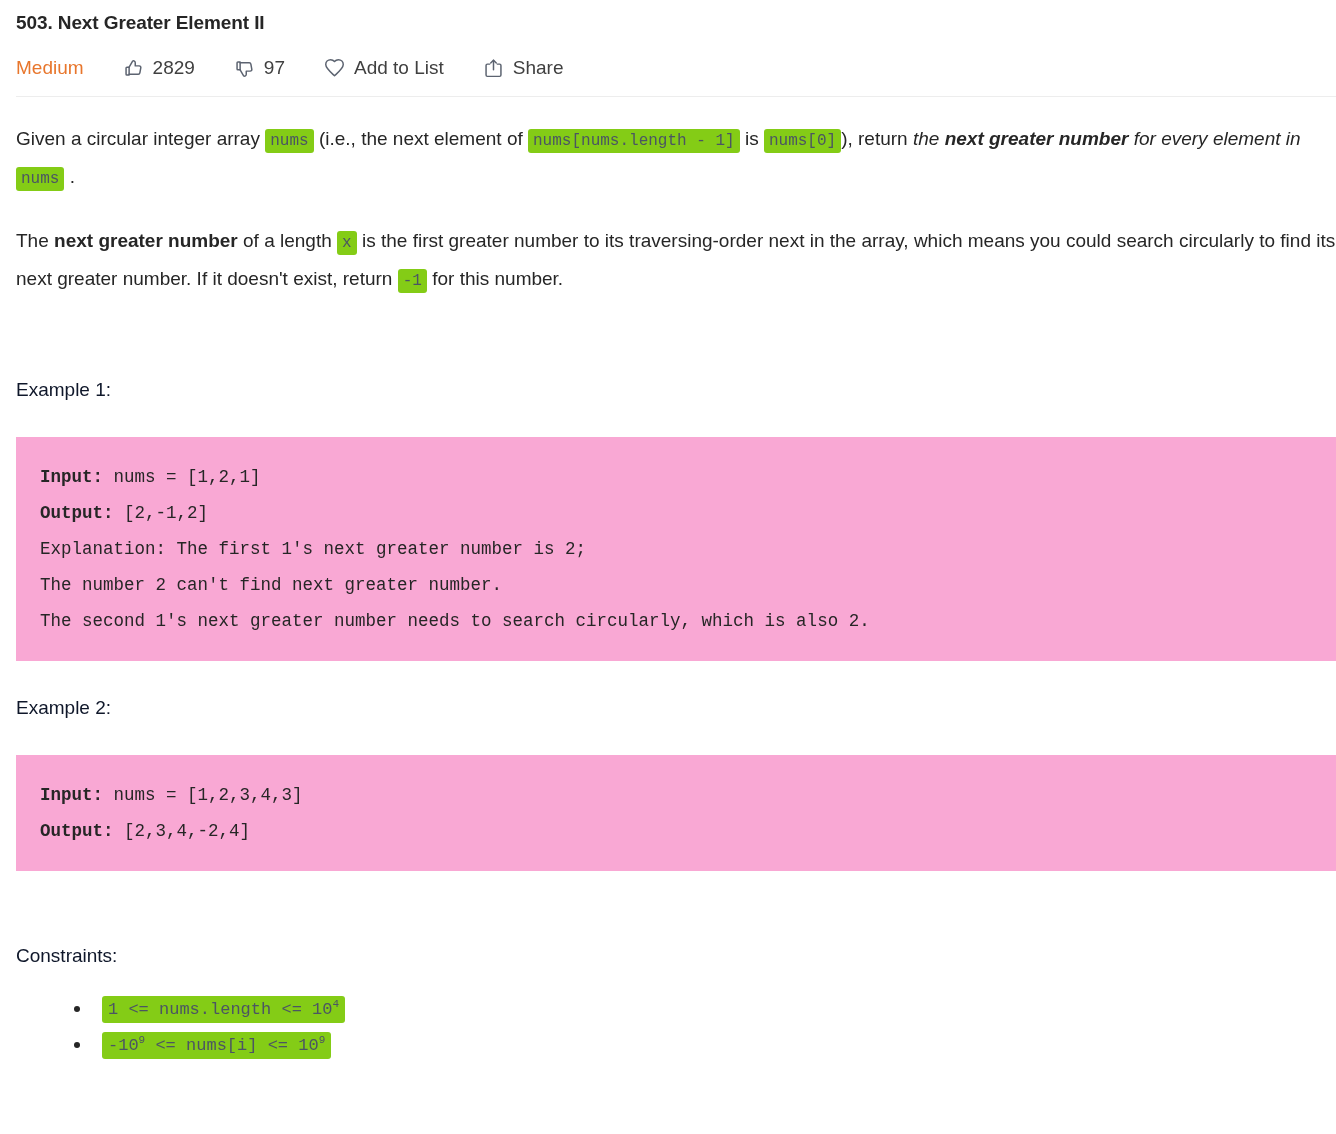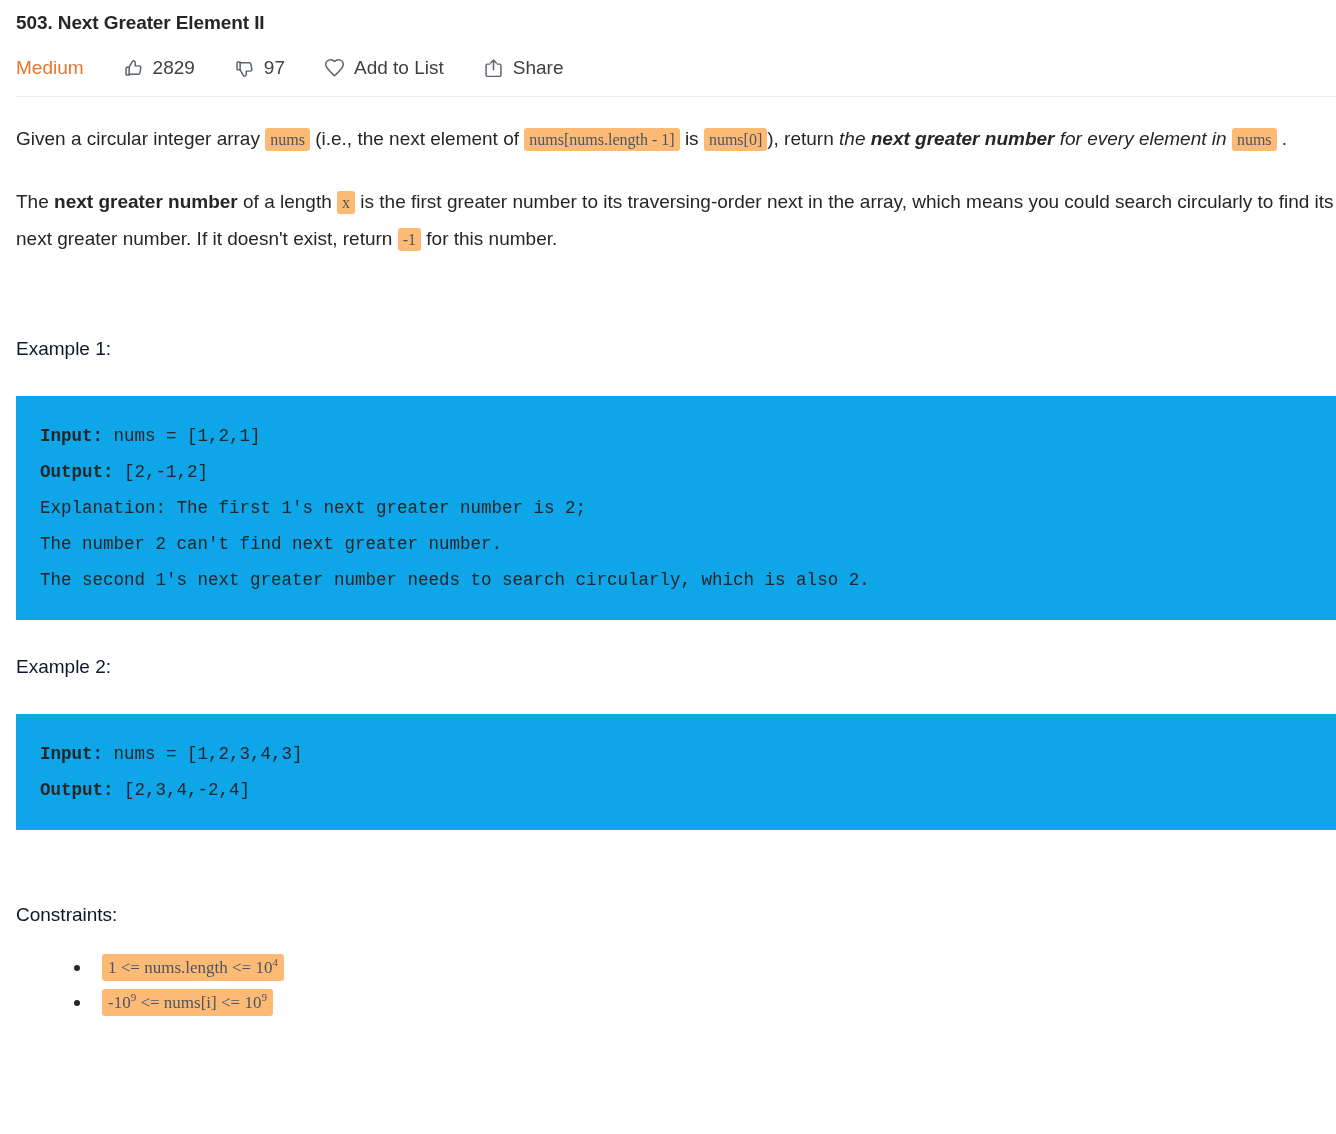--- a/index.html
+++ b/index.html
@@ -77,23 +77,23 @@
 
   .para {
     margin: 0;
     padding: 0;
     max-width: 1320px;
   }
   .para.first { padding-top: 24px; }
   .para.second { padding-top: 26px; }
 
   code.inline {
-    font-family: Liberation Serif, serif;
+    font-family: Liberation Mono, monospace;
     font-size: 16px;
-    background: #fdba74;
+    background: #84cc16;
     color: #4b5563;
     padding: 3px 5px;
     border-radius: 3px;
     white-space: pre;
   }
 
   .b { font-weight: bold; }
   .i { font-style: italic; }
   .bi { font-weight: bold; font-style: italic; }
 
@@ -104,21 +104,21 @@
     line-height: 26px;
   }
 
   .spacer-lg { height: 78px; }
   .spacer-md { height: 34px; }
   .spacer-sm { height: 22px; }
   .spacer-xl { height: 72px; }
 
   
   .codeblock {
-    background: #0ea5e9;
+    background: #f9a8d4;
     margin-left: 0;
     margin-right: 0;
     width: 1320px;
     padding: 22px 0 22px 24px;
     font-family: "Liberation Mono", "DejaVu Sans Mono", monospace;
     font-size: 17.5px;
     line-height: 36px;
     color: #262626;
     white-space: pre;
     overflow: hidden;

